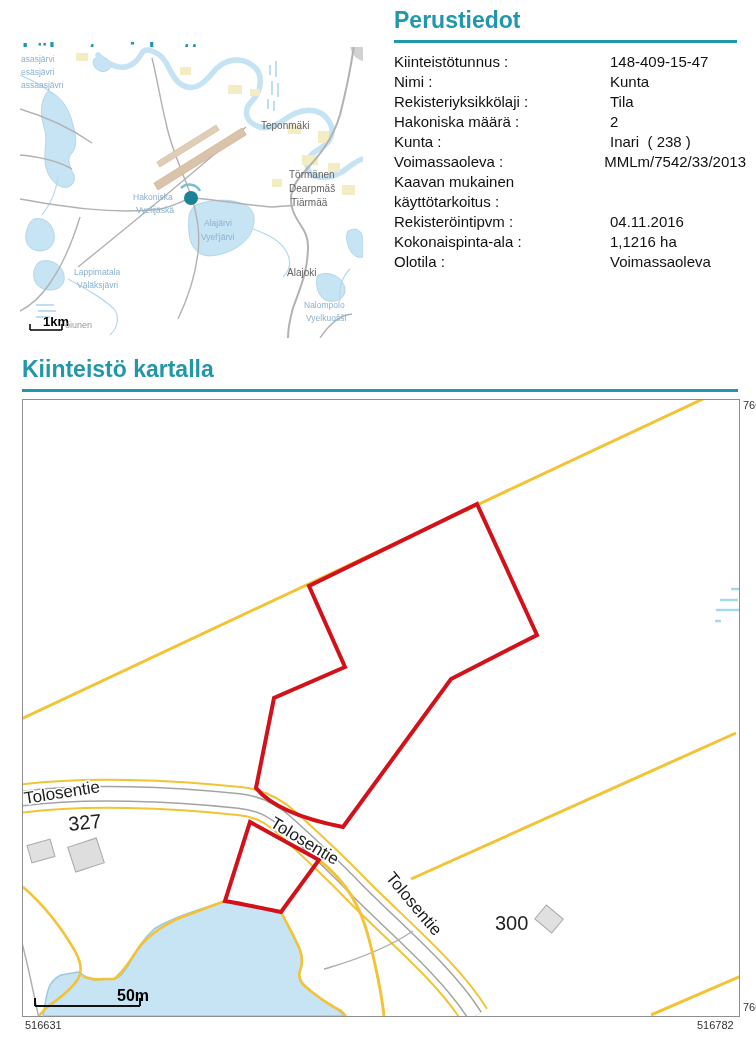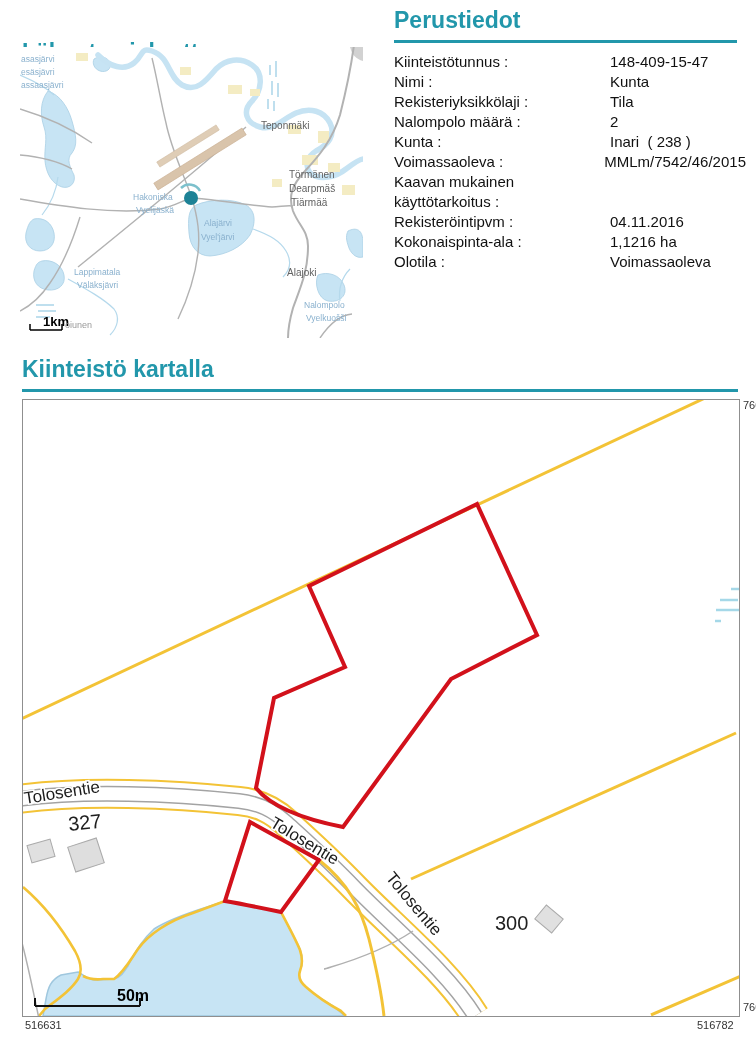--- a/index.html
+++ b/index.html
@@ -51,30 +51,30 @@
     </div>
   <div class="info-row">
       <span class="info-label">Nimi :</span>
       <span class="info-value">Kunta</span>
     </div>
   <div class="info-row">
       <span class="info-label">Rekisteriyksikkölaji :</span>
       <span class="info-value">Tila</span>
     </div>
   <div class="info-row">
-      <span class="info-label">Nalompolo määrä :</span>
+      <span class="info-label">Hakoniska määrä :</span>
       <span class="info-value">2</span>
     </div>
   <div class="info-row">
       <span class="info-label">Kunta :</span>
       <span class="info-value">Inari  ( 238 )</span>
     </div>
   <div class="info-row">
       <span class="info-label">Voimassaoleva :</span>
-      <span class="info-value">MMLm/7542/46/2015</span>
+      <span class="info-value">MMLm/7542/33/2013</span>
     </div>
   <div class="info-row">
       <span class="info-label">Kaavan mukainen</span>
       <span class="info-value"></span>
     </div>
   <div class="info-row">
       <span class="info-label">käyttötarkoitus :</span>
       <span class="info-value"></span>
     </div>
   <div class="info-row">

